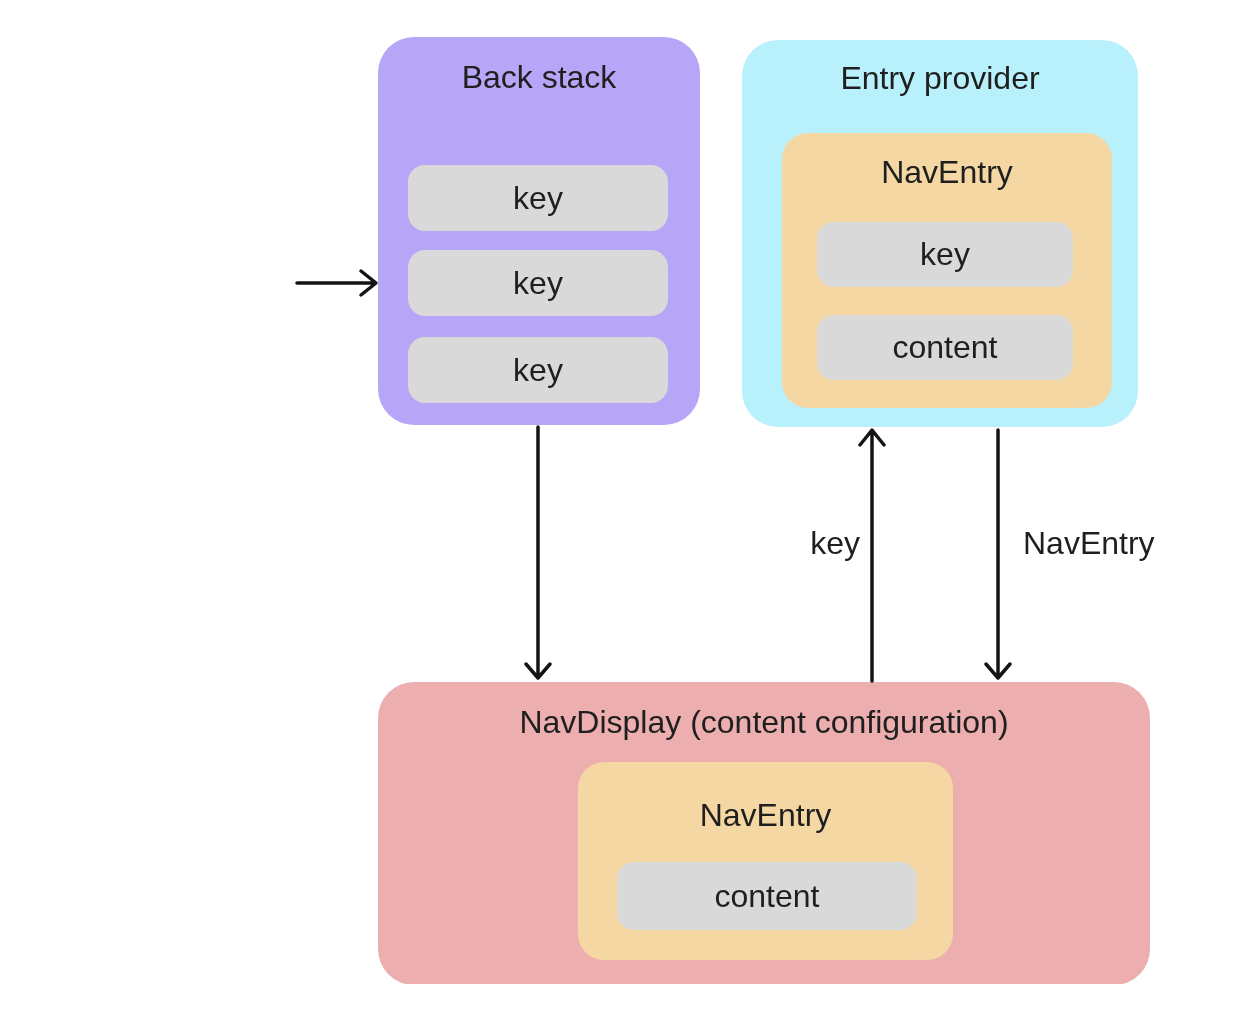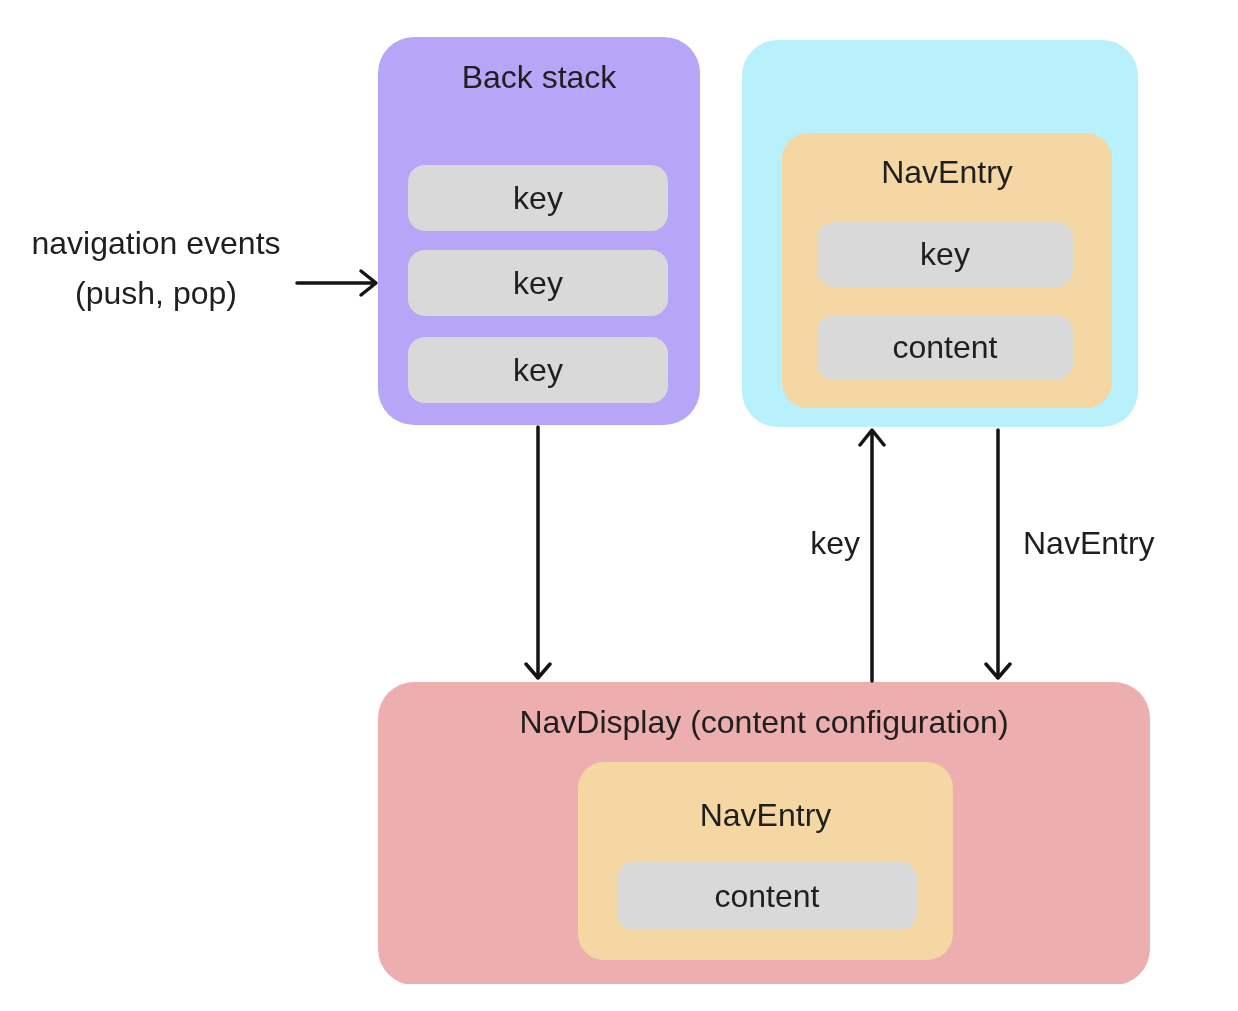--- a/index.html
+++ b/index.html
@@ -50,39 +50,36 @@
 <div class="canvas">
 
   <div class="box back-stack">
     <div class="box-title t20">Back stack</div>
     <div class="pill bs-pill bs-k1">key</div>
     <div class="pill bs-pill bs-k2">key</div>
     <div class="pill bs-pill bs-k3">key</div>
   </div>
 
   <div class="box entry-provider">
+    <div class="box-title t18">Entry provider</div>
     <div class="orange ep-nav-entry">
       <div class="box-title t19">NavEntry</div>
       <div class="pill ep-pill ep-key">key</div>
       <div class="pill ep-pill ep-content">content</div>
     </div>
   </div>
 
   <div class="box nav-display">
     <div class="box-title t20">NavDisplay (content configuration)</div>
     <div class="orange nd-nav-entry">
       <div class="box-title t33">NavEntry</div>
       <div class="pill nd-content">content</div>
     </div>
   </div>
 
-  <div class="free-label nav-events">
-    <div>navigation events</div>
-    <div>(push, pop)</div>
-  </div>
   <div class="free-label key-label">key</div>
   <div class="free-label naventry-label">NavEntry</div>
 
   <svg class="arrows-layer" width="1238" height="1011" viewBox="0 0 1238 1011">
     <path class="arrow" d="M297 283 H373 M361 271 L376 283 L361 295"></path>
     <path class="arrow" d="M538 427 V676 M526 664 L538 678 L550 664"></path>
     <path class="arrow" d="M872 681 V432 M860 445 L872 430 L884 445"></path>
     <path class="arrow" d="M998 430 V676 M986 664 L998 678 L1010 664"></path>
   </svg>
 

